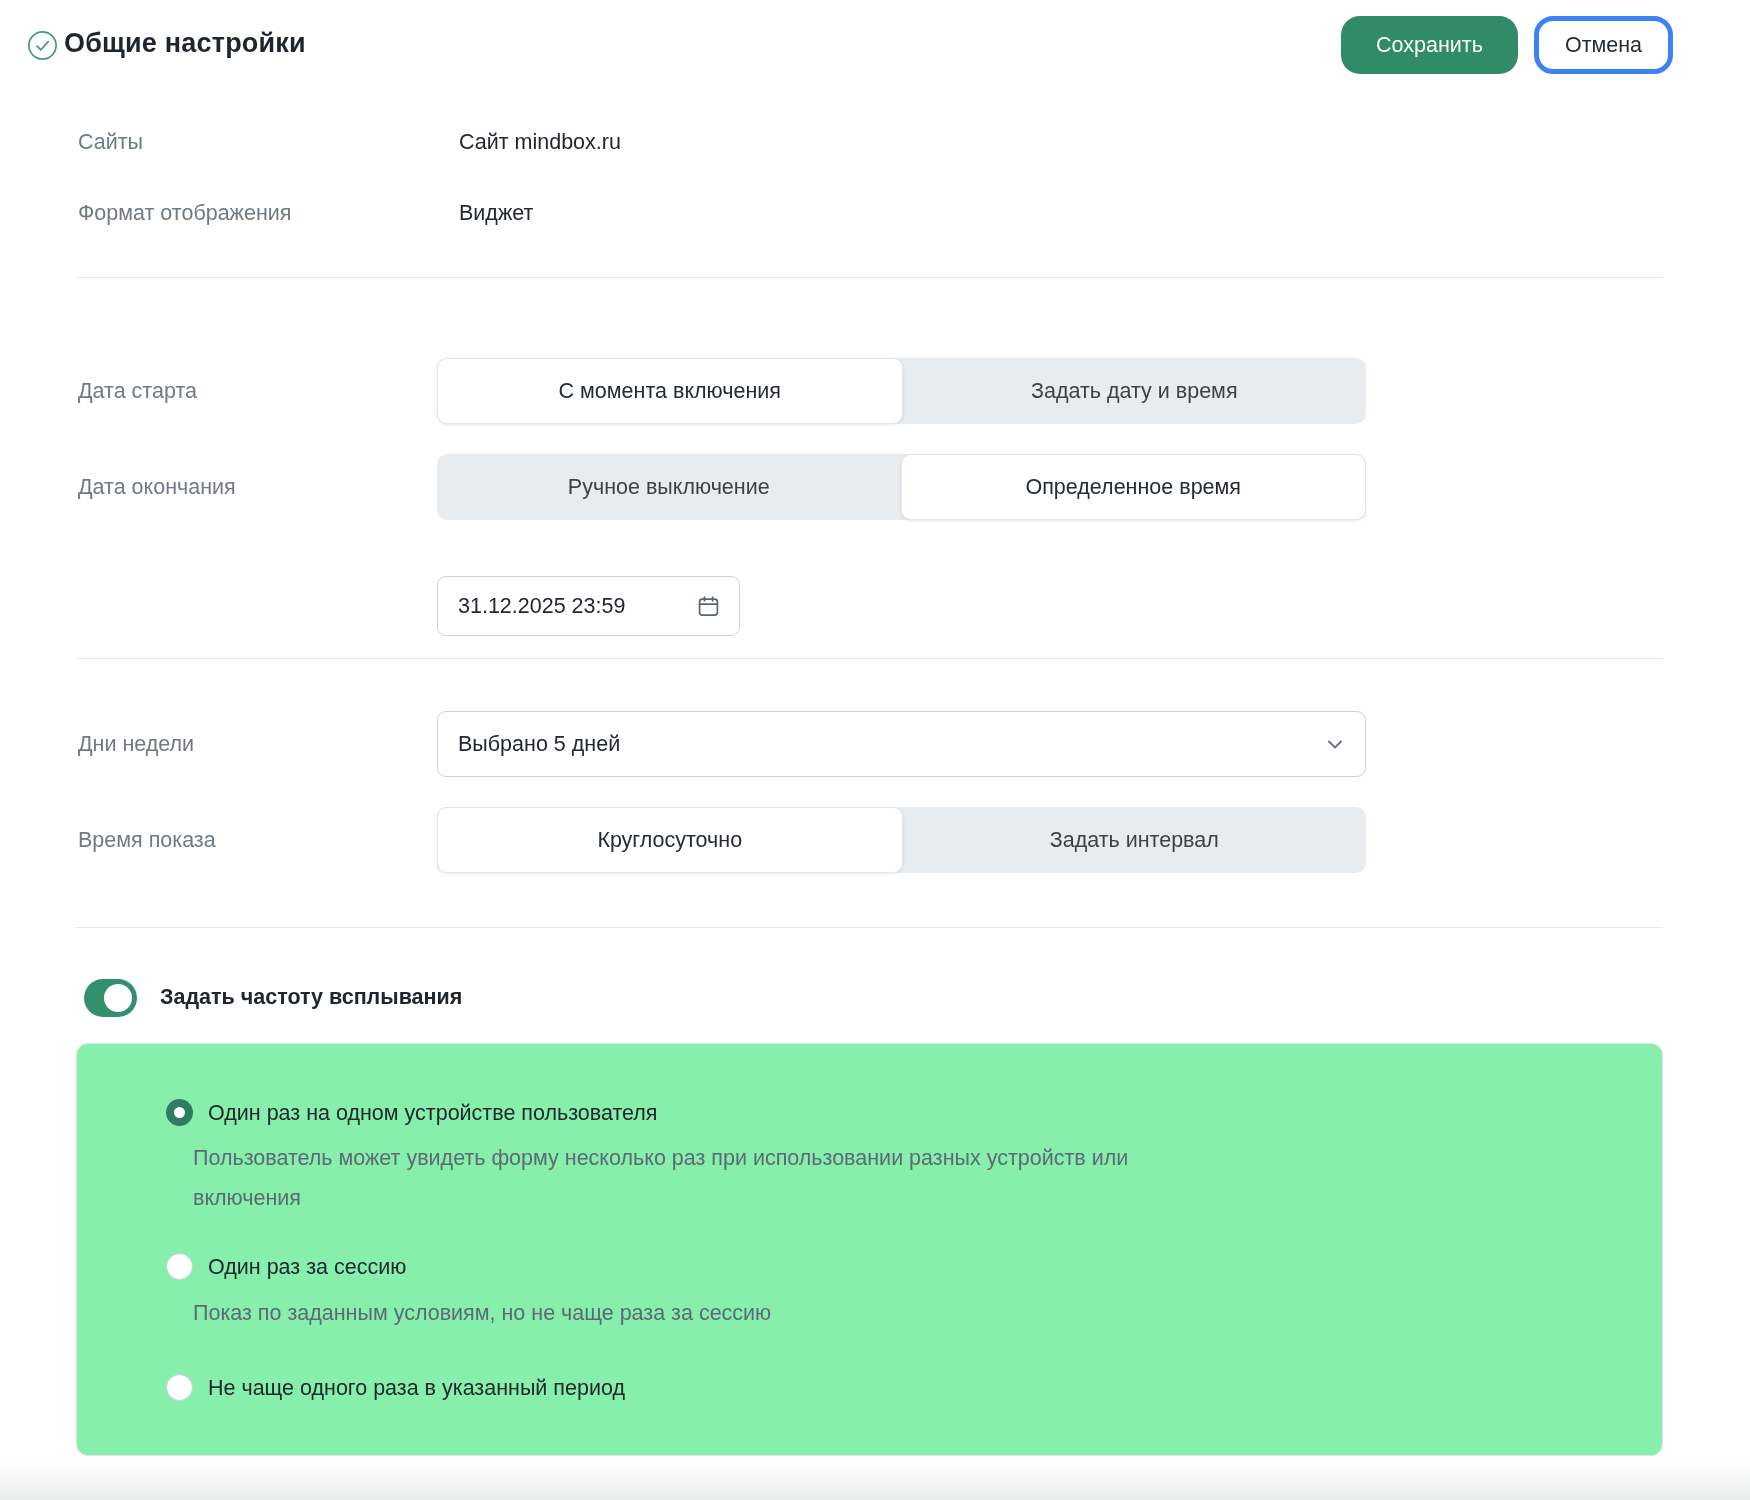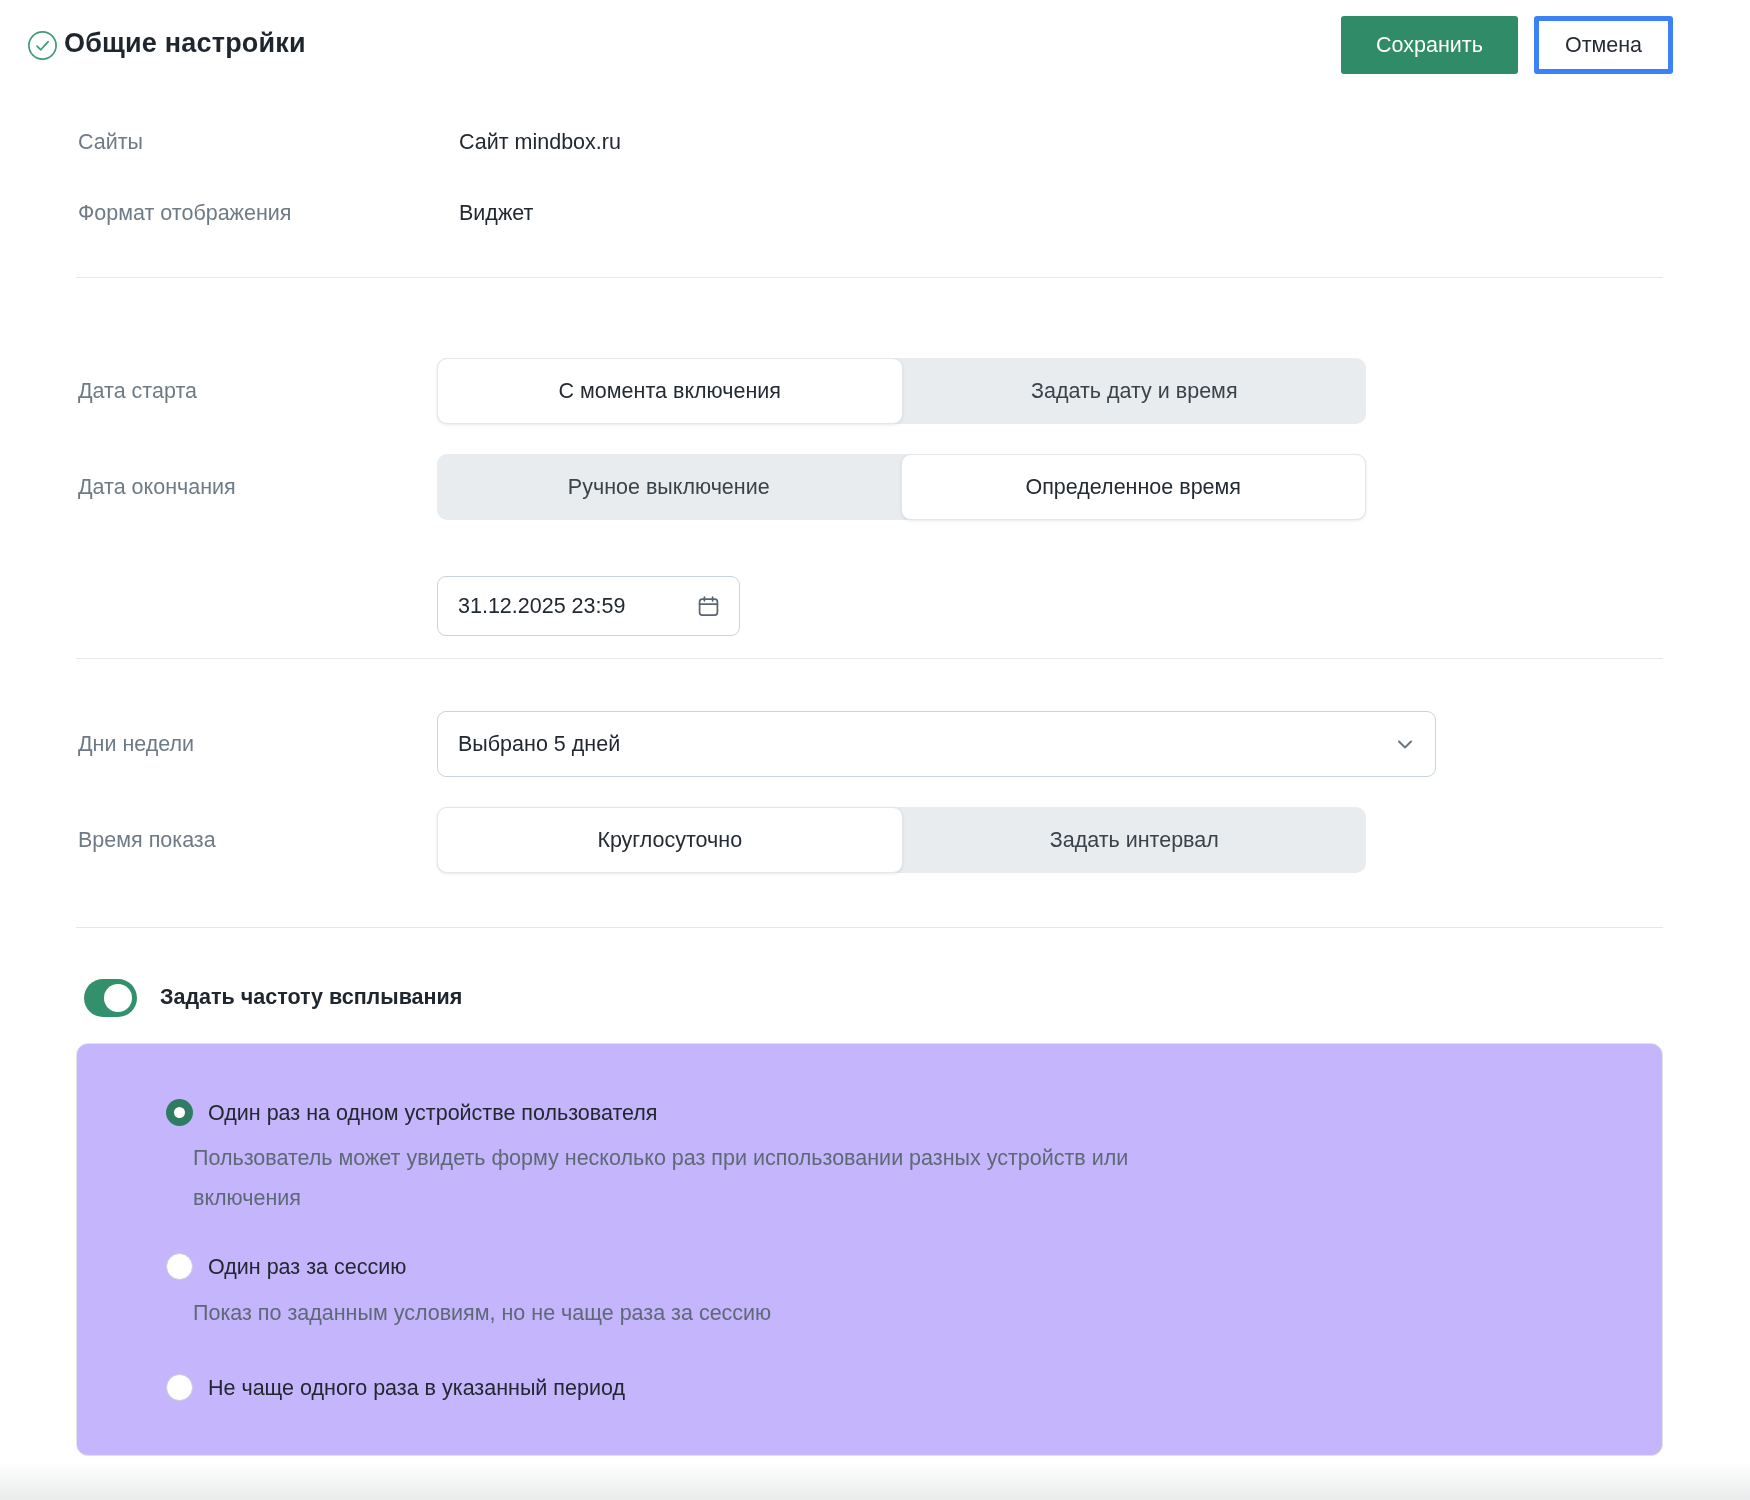--- a/index.html
+++ b/index.html
@@ -11,21 +11,21 @@
     color:#242b32;
     overflow:hidden;
   }
 
   
   .status-icon { position:absolute; left:27px; top:30px; width:31px; height:31px; }
   .page-title {
     position:absolute; left:64px; top:28px;
     font-size:27px; font-weight:700; color:#1e252c; letter-spacing:.2px;
   }
-  .btn { position:absolute; top:16px; height:58px; border-radius:3px;
+  .btn { position:absolute; top:16px; height:58px; border-radius:19px;
     display:flex; align-items:center; justify-content:center;
     font-size:21.5px; cursor:pointer; }
   .btn-save { left:1341px; width:177px; background:#2f8b68; color:#ffffff; border:none; }
   .btn-cancel { left:1534px; width:139px; background:#ffffff; color:#262d34; border:5px solid #3b82f6; }
 
   
   .flabel { position:absolute; left:78px; font-size:21.5px; color:#6e7a85; line-height:27px; }
   .fvalue { position:absolute; left:437px; font-size:21.5px; color:#22282f; line-height:27px;margin-left:22px; }
   .divider { position:absolute; left:76px; width:1587px; height:1px; background:#e5e8ea; }
 
@@ -45,41 +45,41 @@
 
   
   .text-input {
     position:absolute; left:437px; background:#ffffff;
     border:1.5px solid #c9d3db; border-radius:9px;
     display:flex; align-items:center; padding:0 18px 0 20px;
     font-size:21.5px; color:#22282f; cursor:text;
   }
   .date-input { top:576px; width:303px; height:60px; }
   .date-input .cal { margin-left:auto; flex:0 0 auto; display:flex; cursor:pointer; }
-  .select-input { top:711px; width:999px; height:66px; cursor:pointer; }
+  .select-input { top:711px; width:929px; height:66px; cursor:pointer; }
   .select-input .chev { margin-left:auto; flex:0 0 auto; display:flex; }
 
   
   .toggle {
     position:absolute; left:84px; top:979px; width:53px; height:38px;
     background:#33906c; border-radius:19px; cursor:pointer;
   }
   .toggle .knob {
     position:absolute; right:5px; top:5px; width:28px; height:28px;
     background:#ffffff; border-radius:50%;
   }
   .toggle-label {
     position:absolute; left:160px; top:983px;
     font-size:21.5px; font-weight:700; color:#20262d; line-height:28px;
   }
 
   
   .radio-panel {
     position:absolute; left:76px; top:1043px; width:1587px; height:413px;
-    border:1px solid #e0e4e8; border-radius:12px; background:#c4b5fd;
+    border:1px solid #e0e4e8; border-radius:12px; background:#86efac;
   }
   .radio-circle {
     position:absolute; left:89px; width:27px; height:27px; border-radius:50%;
     cursor:pointer;
   }
   .radio-circle.off { background:#ffffff; border:1.5px solid #c5cfd7; }
   .radio-circle.on  { background:#2e7d62; display:flex; align-items:center; justify-content:center; }
   .radio-circle.on .dot { width:11px; height:11px; border-radius:50%; background:#ffffff; }
   .radio-title {
     position:absolute; left:131px; font-size:21.5px; color:#22282e; line-height:27px; cursor:pointer;

